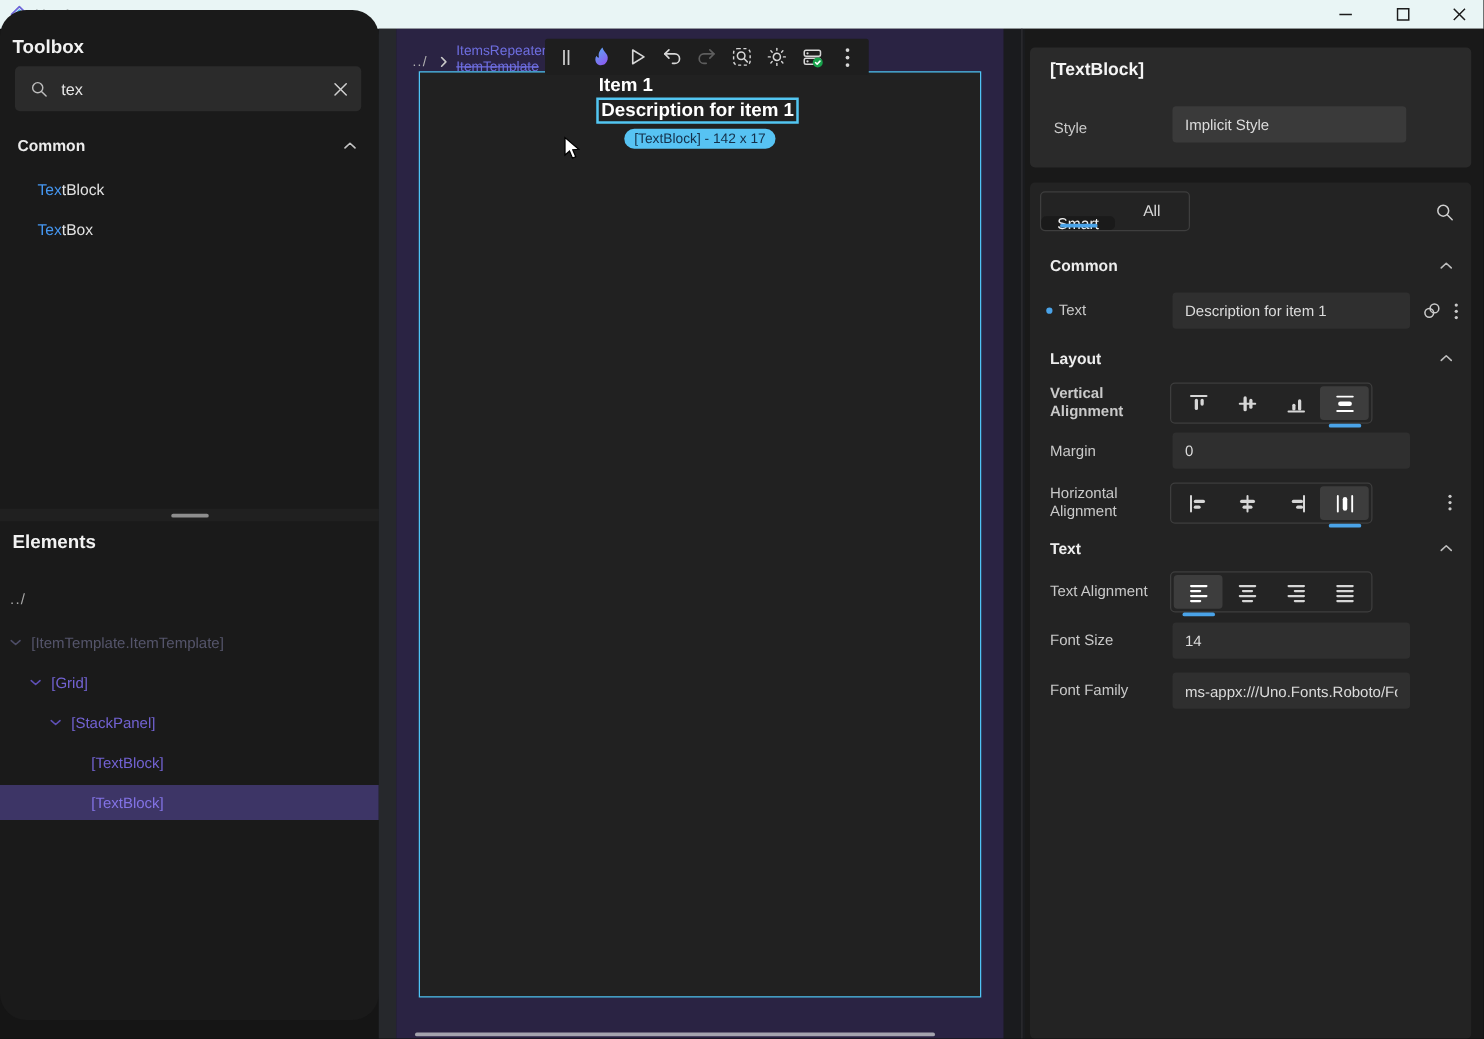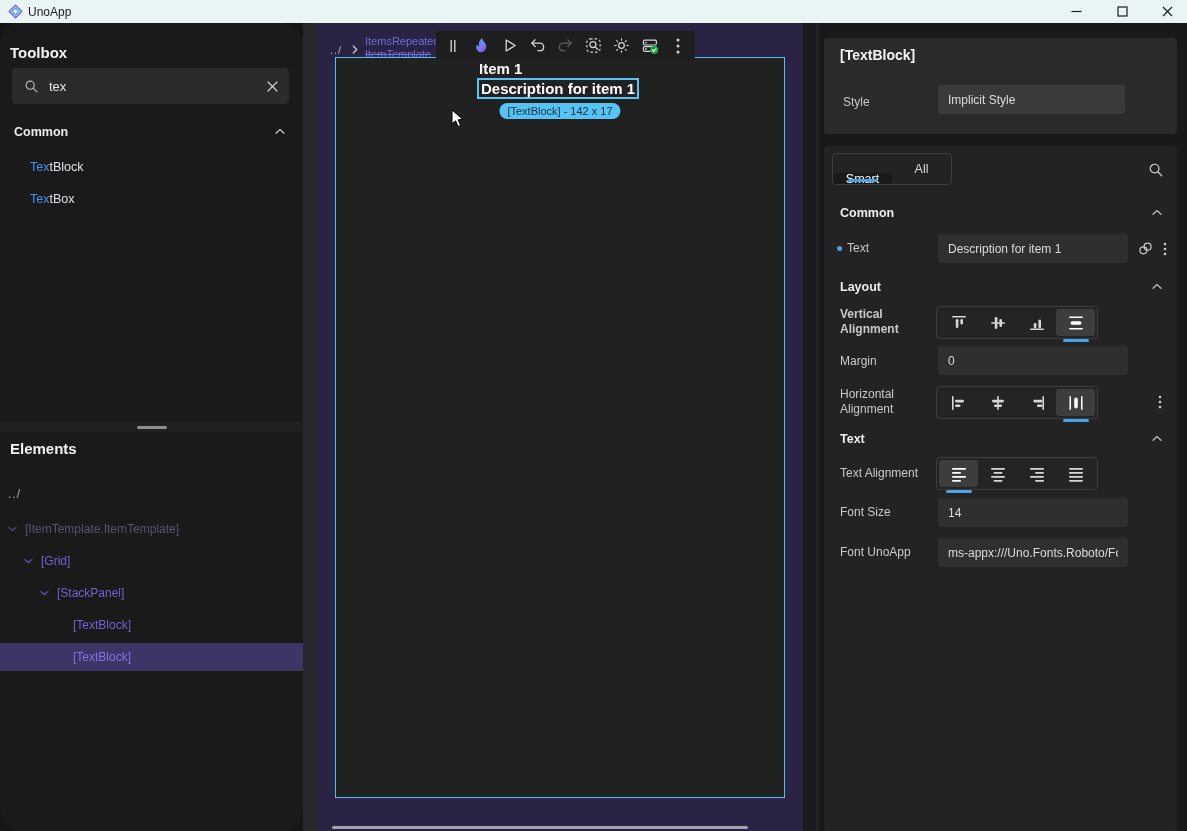--- a/index.html
+++ b/index.html
@@ -7,21 +7,21 @@
   .app{position:relative;width:1187px;height:831px;overflow:hidden;background:#151515;
        font-family:"Liberation Sans","DejaVu Sans",sans-serif;color:#dcdcdc;-webkit-font-smoothing:antialiased;}
   .abs{position:absolute;}
 
   
   .titlebar{position:absolute;left:0;top:0;width:1187px;height:23px;background:#e9f5f5;display:flex;align-items:center;}
   .titlebar .apptitle{font-size:12px;color:#1b1b1b;margin-left:8px;}
   .winbtn{position:absolute;top:0;width:34px;height:23px;display:flex;align-items:center;justify-content:center;color:#1c1c1c;}
 
   
-  .leftpanel{position:absolute;left:0;top:23px;width:303px;height:808px;background:#1a1a1a;border-radius:21px;}
+  .leftpanel{position:absolute;left:0;top:8px;width:303px;height:808px;background:#1a1a1a;border-radius:21px;}
   .gutter-l{position:absolute;left:303px;top:23px;width:14px;height:808px;background:#26282c;}
   .canvasarea{position:absolute;left:317px;top:23px;width:486px;height:808px;background:#2a2343;}
   .gutter-r{position:absolute;left:803px;top:23px;width:17px;height:808px;background:#1a1b1e;}
   .rightpanel{position:absolute;left:820px;top:23px;width:367px;height:808px;background:#191919;}
 
   .paneltitle{font-weight:bold;font-size:15px;color:#f2f2f2;}
 
   
   .searchbox{position:absolute;left:12px;top:45px;width:277px;height:36px;background:#2b2b2b;border-radius:4px;display:flex;align-items:center;}
   .searchbox input{flex:1;background:transparent;border:none;outline:none;color:#e6e6e6;font-size:13px;font-family:inherit;padding:0;}
@@ -438,17 +438,17 @@
               <rect x="3" y="8" width="14" height="1.7" rx="0.85"></rect>
               <rect x="3" y="12" width="14" height="1.7" rx="0.85"></rect>
               <rect x="3" y="16" width="14" height="1.7" rx="0.85"></rect>
           </svg>
         </div>
       </div>
 
       <div class="plabel" style="left:16px;top:359px;">Font Size</div>
       <input class="pinput" style="left: 114px; top: 352px;" readonly="" value="14">
 
-      <div class="plabel" style="left:16px;top:399px;">Font UnoApp</div>
+      <div class="plabel" style="left:16px;top:399px;">Font Family</div>
       <input class="pinput" style="left: 114px; top: 392px;" readonly="" value="ms-appx:///Uno.Fonts.Roboto/Font">
     </div>
   </div>
 </div>
 
 </body></html>

